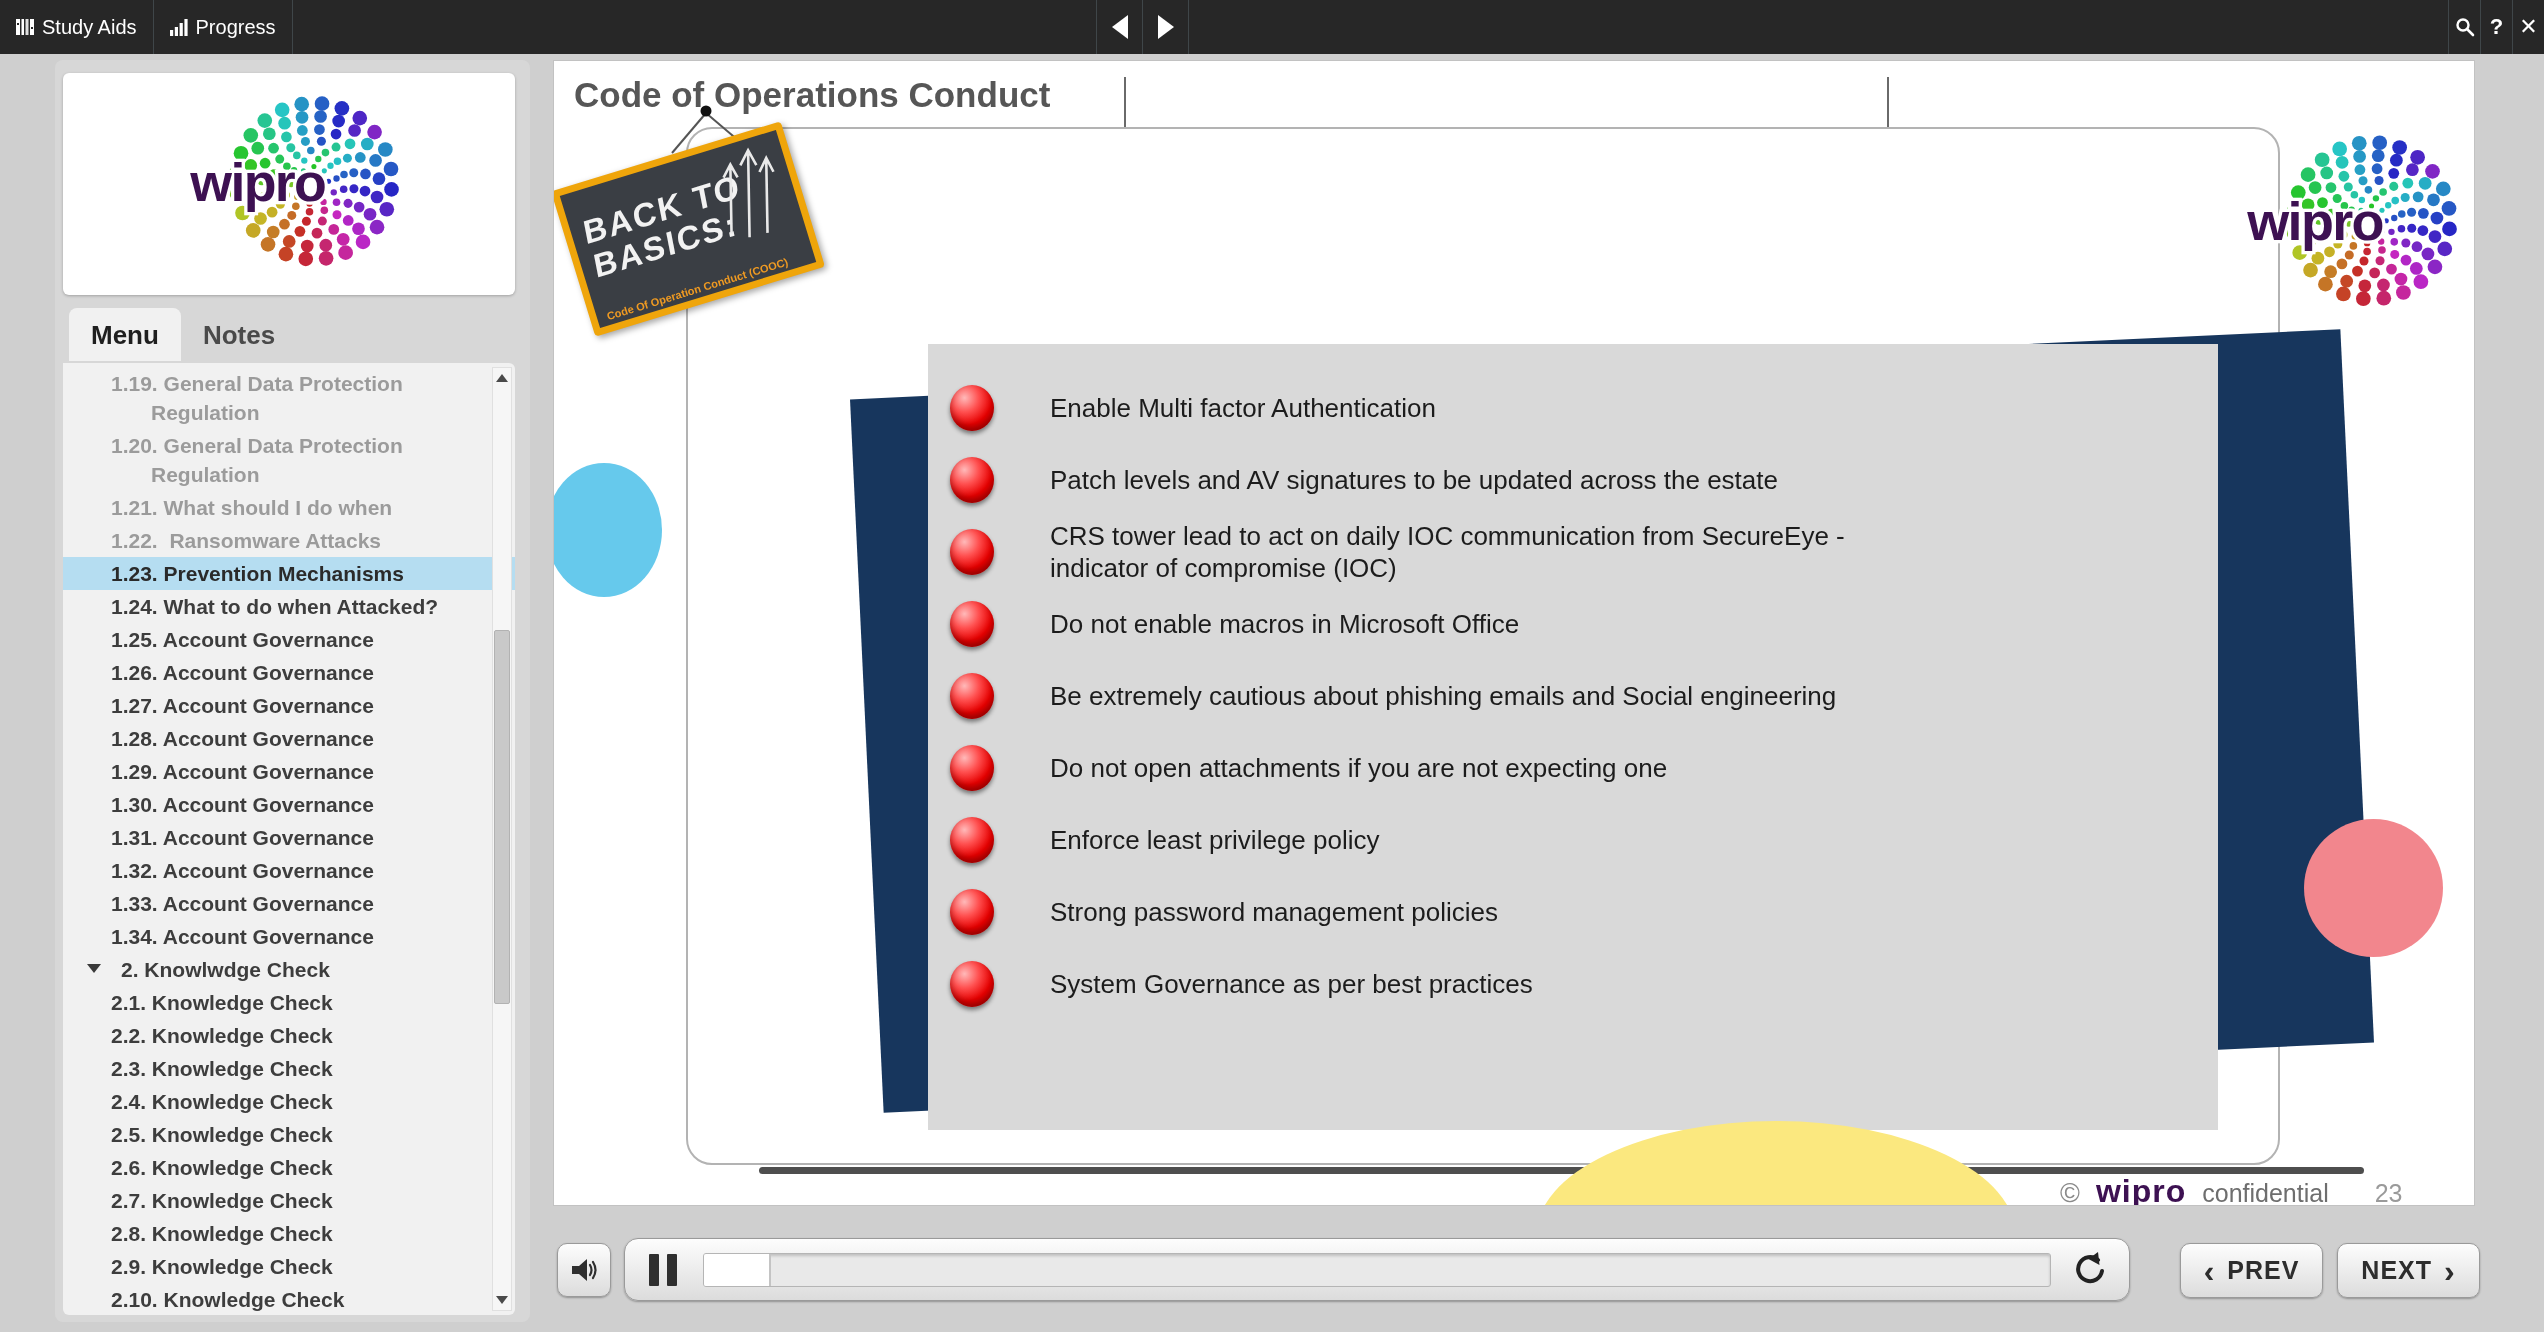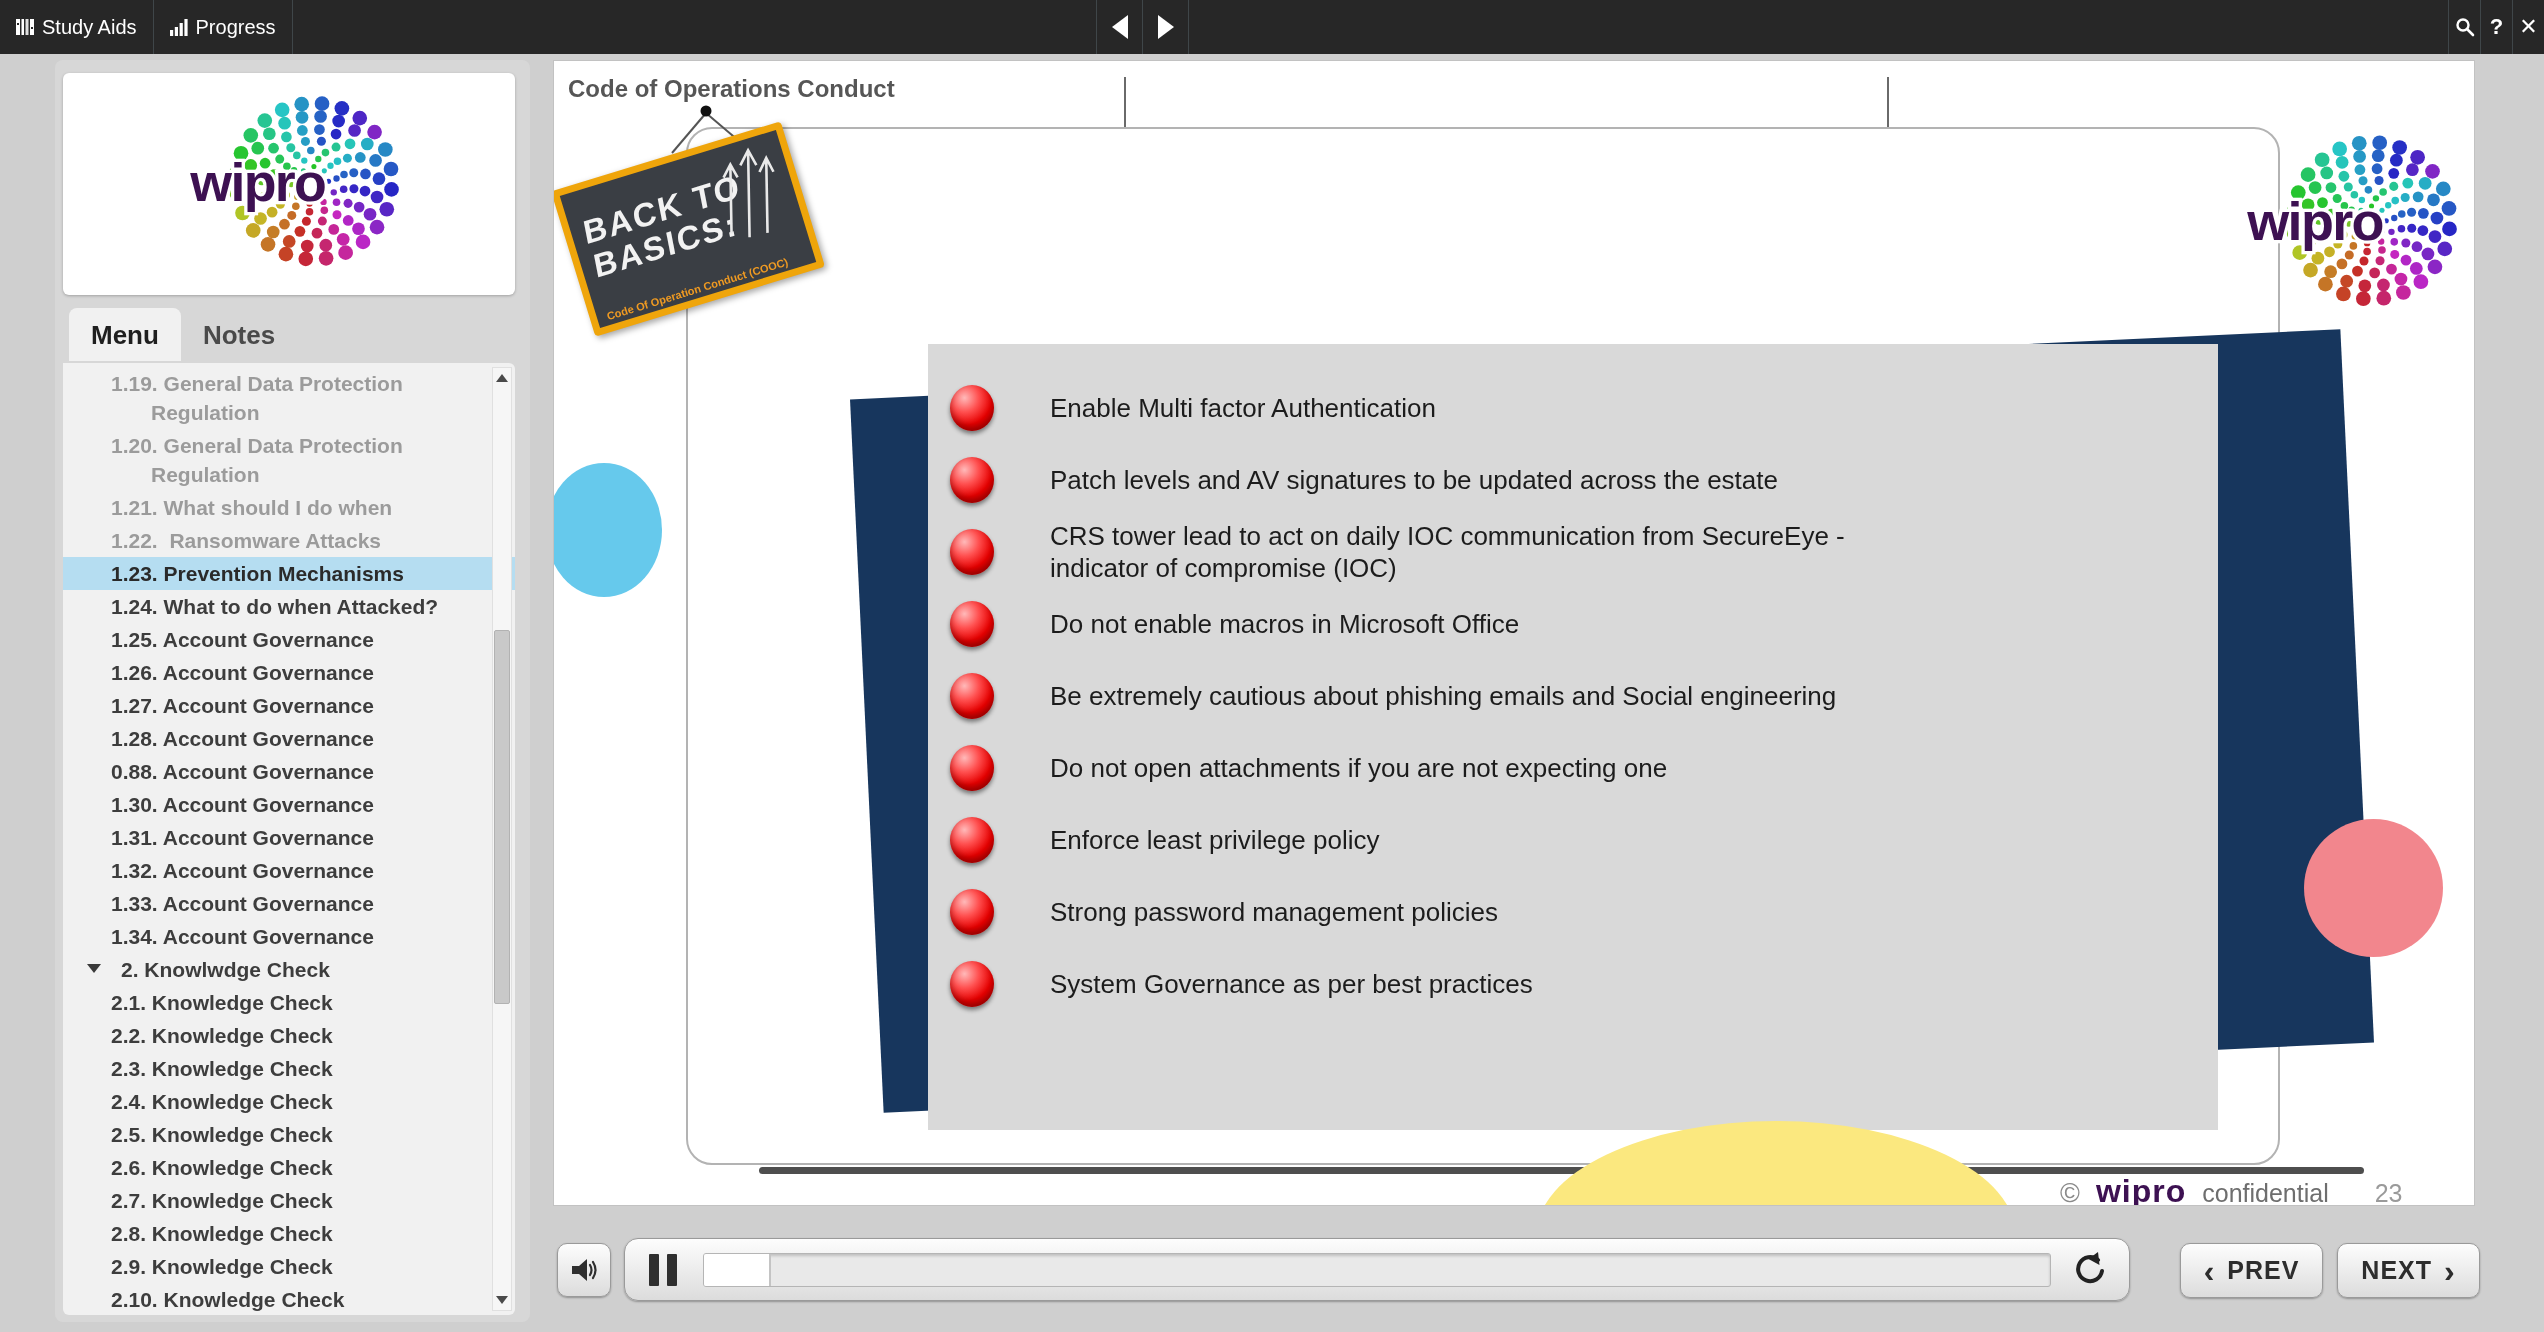--- a/index.html
+++ b/index.html
@@ -30,21 +30,21 @@
   .menu-item.current { background:#b5ddf1; color:#2a2a2a; }
   .menu-item.section { padding-left:58px; text-indent:0; position:relative; }
   .caret { position:absolute; left:24px; top:11px; width:0; height:0; border-left:7px solid transparent; border-right:7px solid transparent; border-top:9px solid #3a3a3a; }
   #menu-scrollbar { position:absolute; right:3px; top:4px; width:20px; height:944px; background:#f6f6f6; border:1px solid #e0e0e0; }
   .sb-arrow-up { position:absolute; top:6px; left:3px; width:0; height:0; border-left:6px solid transparent; border-right:6px solid transparent; border-bottom:8px solid #4a4a4a; }
   .sb-arrow-down { position:absolute; bottom:6px; left:3px; width:0; height:0; border-left:6px solid transparent; border-right:6px solid transparent; border-top:8px solid #4a4a4a; }
   #sb-thumb { position:absolute; left:1px; top:262px; width:16px; height:374px; background:#c9c9c9; border:1px solid #b2b2b2; border-radius:2px; cursor:pointer; }
 
   
   #stage { position:absolute; left:553px; top:60px; width:1922px; height:1146px; background:#fff; border:1px solid #c2c2c2; overflow:hidden; }
-  #stage-title { position:absolute; left:14px; top:14px; font-size:24px; font-weight:bold; color:#565656; }
+  #stage-title { position:absolute; left:20px; top:14px; font-size:35px; font-weight:bold; color:#565656; }
   .wire { position:absolute; top:16px; width:2px; height:158px; background:#6a6a6a; }
   #wire-l { left:570px; } #wire-r { left:1333px; }
   #connector-line { position:absolute; left:205px; top:212px; width:322px; height:2px; background:#9c9c9c; }
 
   #slide-card { position:absolute; left:132px; top:66px; width:1594px; height:1038px; background:#fff; border:2px solid #b3b3b3; border-radius:26px; overflow:visible; }
   #card-shadow { position:absolute; left:205px; top:1106px; width:1605px; height:7px; background:#4e4e4e; border-radius:4px; }
 
   #navy-rect { position:absolute; left:178px; top:235px; width:1492px; height:714px; background:#17365d; transform:rotate(-2.7deg); }
   #gray-panel { position:absolute; left:240px; top:215px; width:1290px; height:786px; background:#d9d9d9; }
 
@@ -273,21 +273,21 @@
           <div class="menu-item visited"><span>1.19. General Data Protection Regulation</span></div>
           <div class="menu-item visited"><span>1.20. General Data Protection Regulation</span></div>
           <div class="menu-item visited"><span>1.21. What should I do when</span></div>
           <div class="menu-item visited"><span>1.22.&nbsp; Ransomware Attacks</span></div>
           <div class="menu-item current"><span>1.23. Prevention Mechanisms</span></div>
           <div class="menu-item normal"><span>1.24. What to do when Attacked?</span></div>
           <div class="menu-item normal"><span>1.25. Account Governance</span></div>
           <div class="menu-item normal"><span>1.26. Account Governance</span></div>
           <div class="menu-item normal"><span>1.27. Account Governance</span></div>
           <div class="menu-item normal"><span>1.28. Account Governance</span></div>
-          <div class="menu-item normal"><span>0.88. Account Governance</span></div>
+          <div class="menu-item normal"><span>1.29. Account Governance</span></div>
           <div class="menu-item normal"><span>1.30. Account Governance</span></div>
           <div class="menu-item normal"><span>1.31. Account Governance</span></div>
           <div class="menu-item normal"><span>1.32. Account Governance</span></div>
           <div class="menu-item normal"><span>1.33. Account Governance</span></div>
           <div class="menu-item normal"><span>1.34. Account Governance</span></div>
           <div class="menu-item normal section"><span class="caret"></span><span>2. Knowlwdge Check</span></div>
           <div class="menu-item normal"><span>2.1. Knowledge Check</span></div>
           <div class="menu-item normal"><span>2.2. Knowledge Check</span></div>
           <div class="menu-item normal"><span>2.3. Knowledge Check</span></div>
           <div class="menu-item normal"><span>2.4. Knowledge Check</span></div>

